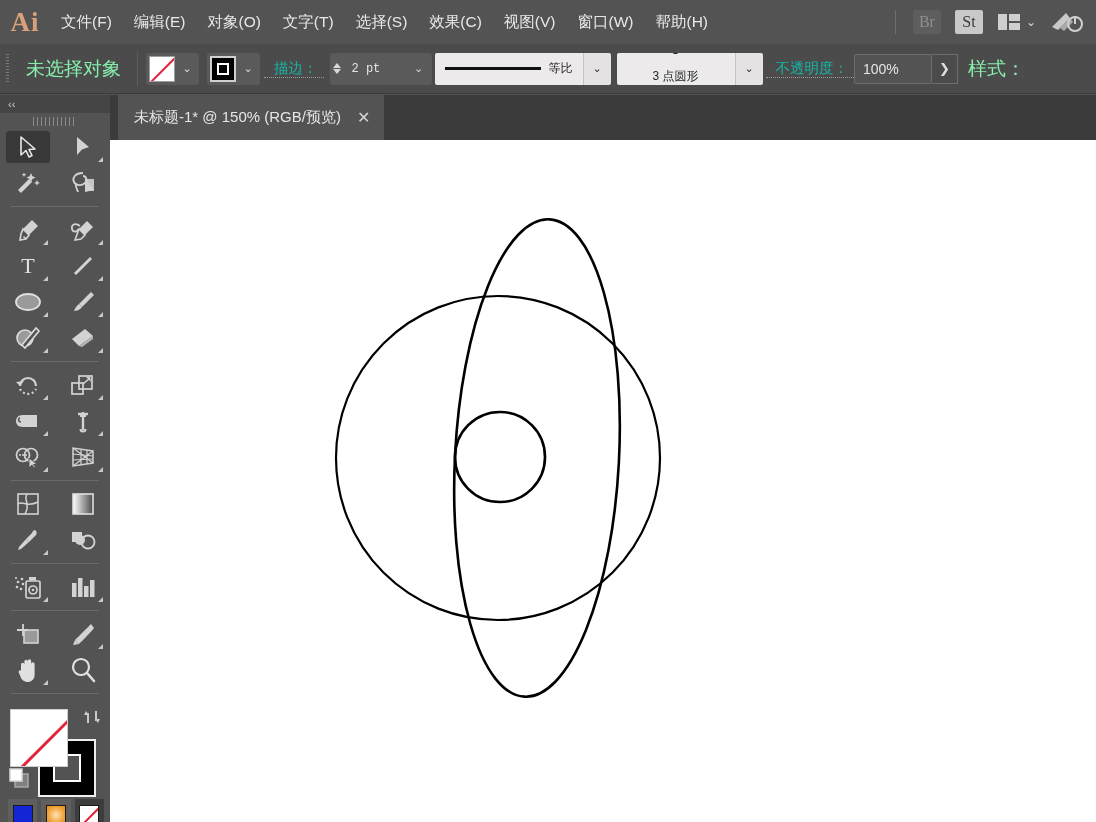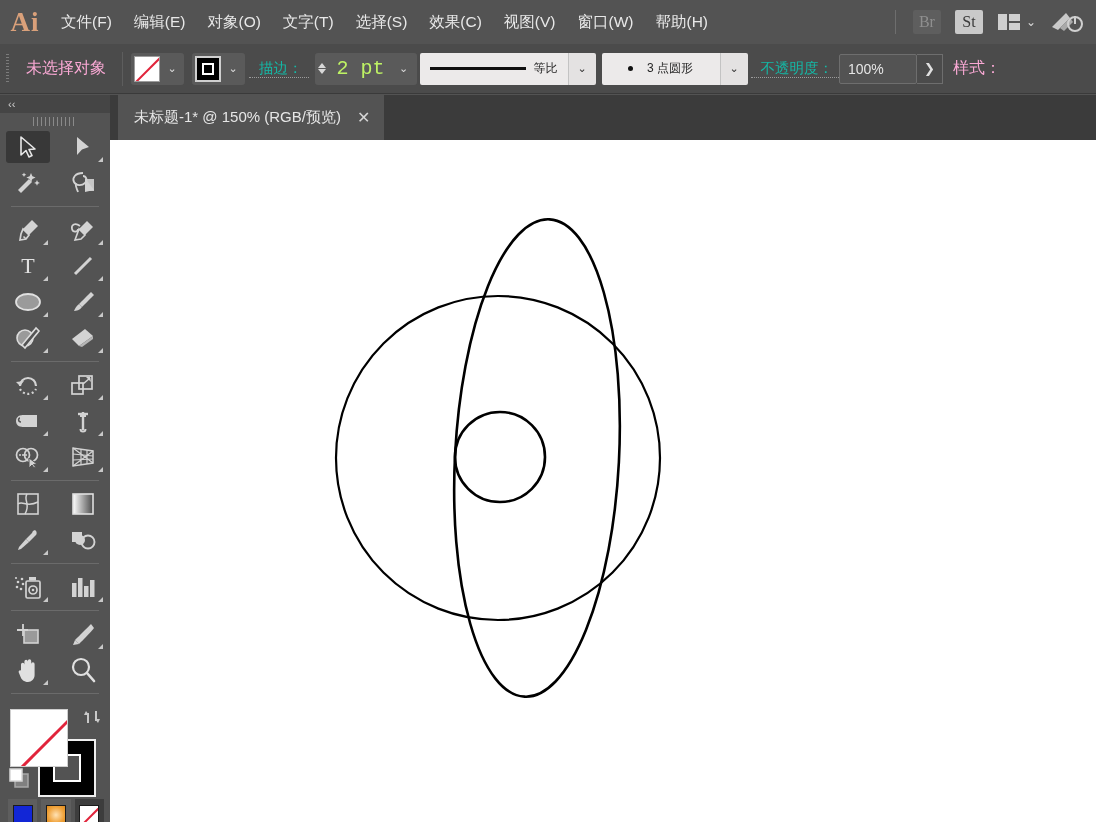--- a/index.html
+++ b/index.html
@@ -59,21 +59,21 @@
     display: flex; align-items: center;
   }
   .cb-grip {
     width: 14px; height: 50px; display:flex; align-items:center; justify-content:center;
   }
   .cb-grip div {
     width: 3px; height: 30px;
     background-image: repeating-linear-gradient(to bottom, #7b7b7b 0 1px, transparent 1px 3px);
   }
   .cb-label {
-    font-size: 16px; color: #f9a8d4; padding: 0 12px; white-space: nowrap;
+    font-size: 19px; color: #86efac; padding: 0 12px; white-space: nowrap;
   }
   .cb-sep { width: 1px; height: 34px; background: #5d5d5d; margin: 0 4px; }
   .swatch-group {
     display: flex; align-items: center;
     background: #5a5a5a; border-radius: 3px; height: 32px;
     margin: 0 4px;
   }
   .swatch {
     width: 26px; height: 26px; margin: 3px 0 3px 3px;
     border: 1px solid #9c9c9c; background: #fff; position: relative;
@@ -100,23 +100,23 @@
   .stepper {
     width: 14px; height: 32px; display:flex; flex-direction:column;
     align-items:center; justify-content:center; gap:1px;
     background:#5a5a5a; border-radius:3px 0 0 3px; margin-left:6px;
   }
   .stepper i { display:block; width:0; height:0; border-left:4px solid transparent;
     border-right:4px solid transparent; }
   .stepper i.up { border-bottom: 5px solid #d8d8d8; }
   .stepper i.dn { border-top: 5px solid #d8d8d8; }
   .num-field {
-    height: 32px; min-width: 62px; background: #5a5a5a; color: #bef264;
+    height: 32px; min-width: 62px; background: #5a5a5a; color: #e5e5e5;
     display: flex; align-items: center; padding-left: 8px;
-    font-family: "Liberation Mono","DejaVu Sans Mono",monospace; font-size: 20px;
+    font-family: "Liberation Mono","DejaVu Sans Mono",monospace; font-size: 12px;
   }
   .field-dd {
     width: 26px; height: 32px; background: #5a5a5a; border-radius: 0 3px 3px 0;
     display:flex; align-items:center; justify-content:center; color:#dcdcdc; font-size:11px;
   }
   .combo {
     display: flex; align-items: center; height: 32px; margin: 0 3px;
   }
   .combo .face {
     background: #eceaea; color: #262626; height: 32px;
@@ -315,21 +315,21 @@
 
     <div class="combo">
       <div class="face">
         <span class="rule"></span>
         <span>等比</span>
       </div>
       <div class="caret">⌄</div>
     </div>
 
     <div class="combo">
-      <div class="face" style="justify-content:center;gap:14px;min-width:118px;">
+      <div class="face" style="justify-content:space-between;gap:14px;min-width:118px;flex-direction:column;">
         <span class="dot"></span>
         <span>3 点圆形</span>
       </div>
       <div class="caret">⌄</div>
     </div>
 
     <div class="cb-link">不透明度：</div>
     <div style="display:flex;align-items:center;">
       <div class="opacity-field">100%</div>
       <div class="opacity-arrow">❯</div>

